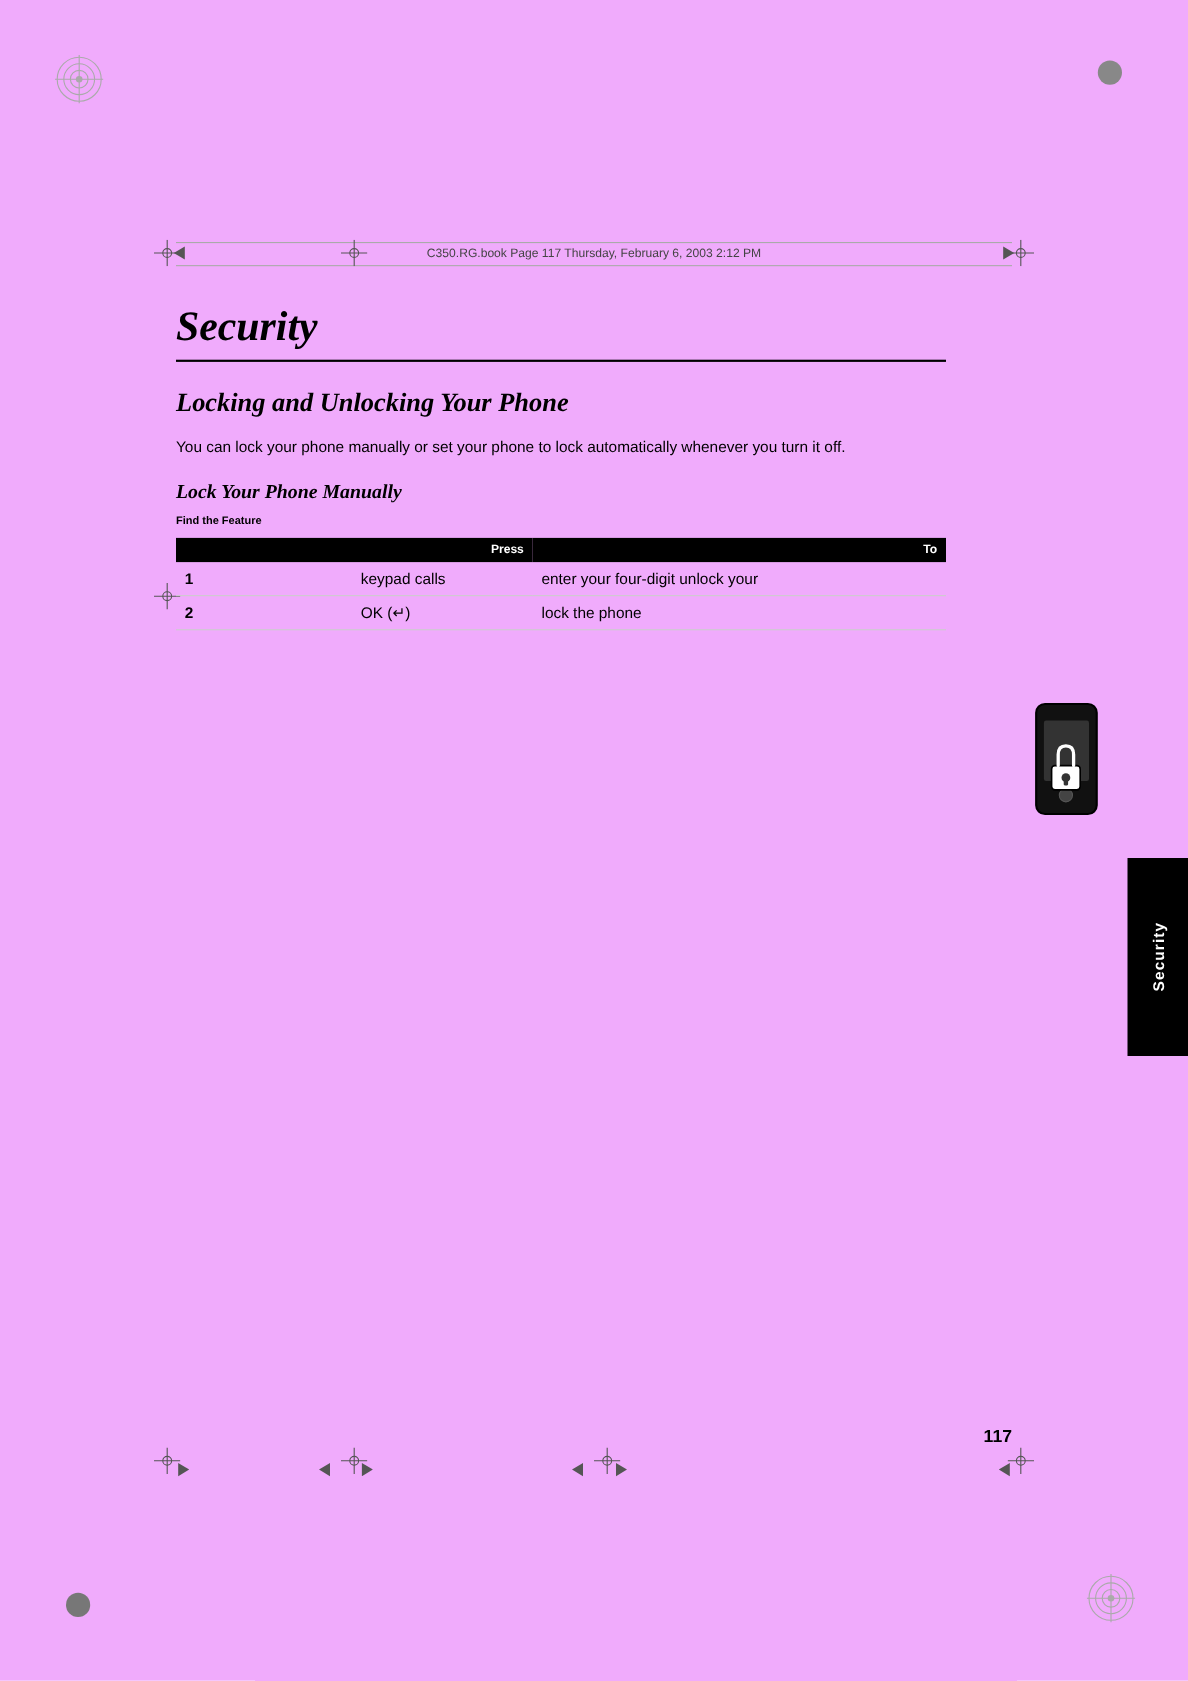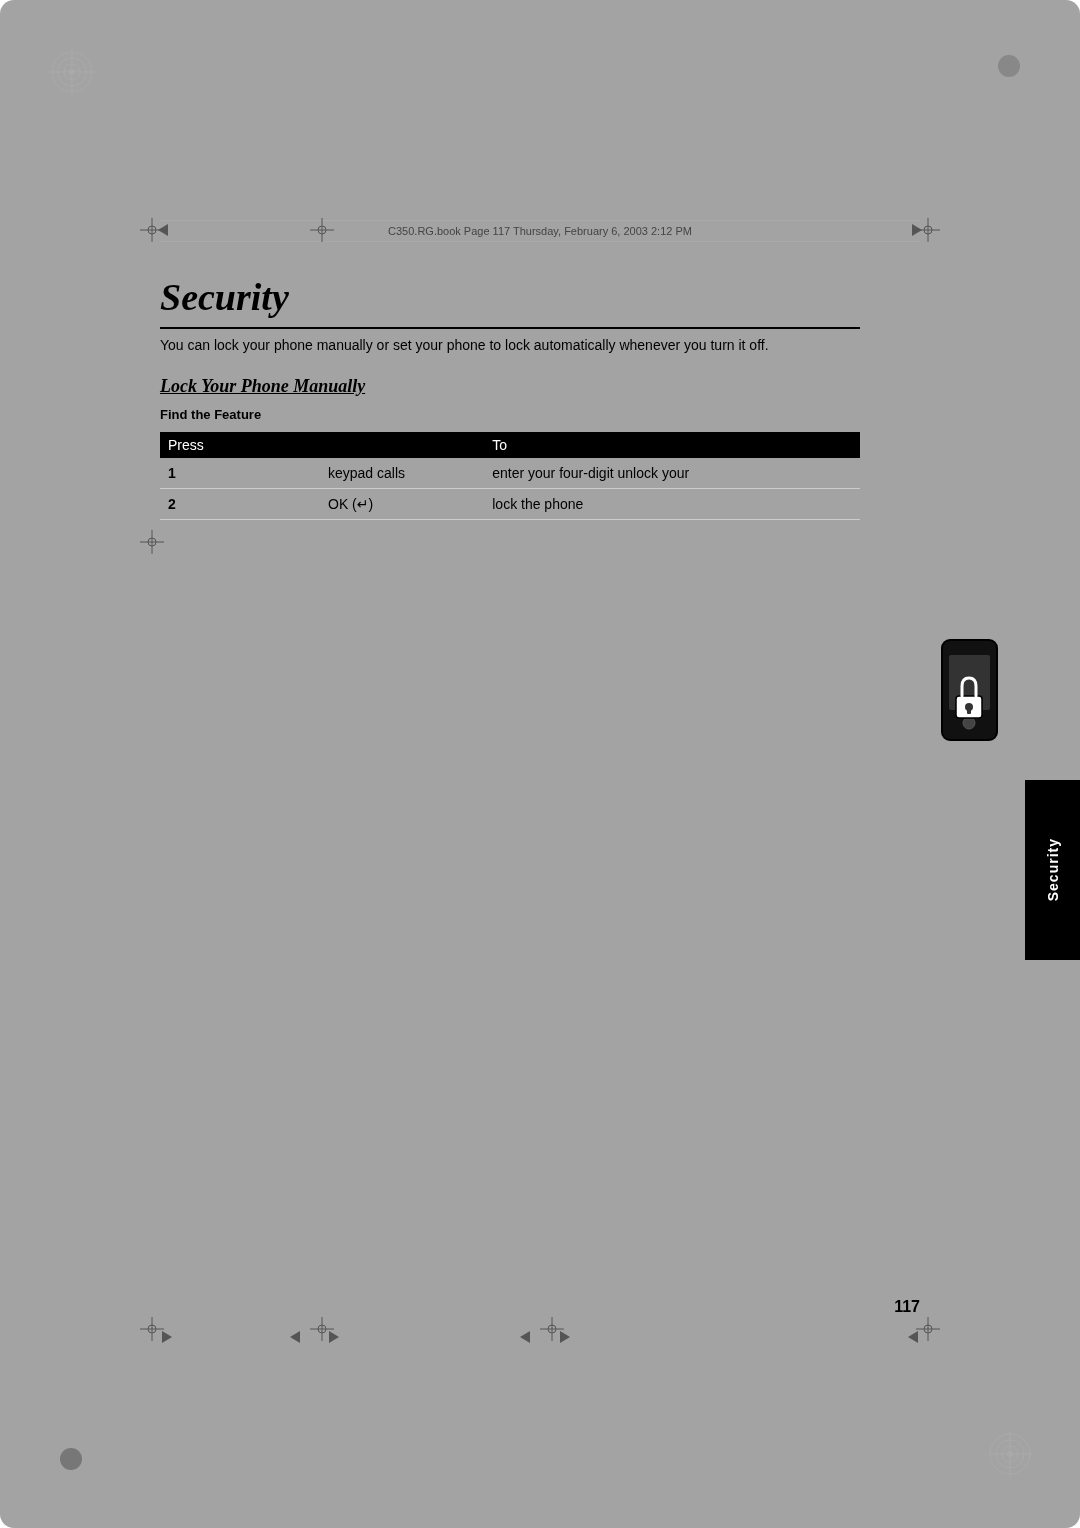--- a/index.html
+++ b/index.html
@@ -12,22 +12,21 @@
       font-size: 15px;
       color: #000000;
       position: relative;
       overflow: hidden;
     }
 
     .page {
       width: 1080px;
       height: 1528px;
       position: relative;
-      background: #a3a3a3;
-      border-radius: 14px;
+      background: #f0abfc;
     }
 
     
     .header-bar {
       position: absolute;
       top: 220px;
       left: 160px;
       right: 160px;
       height: 22px;
       border-top: 1px solid #aaa;
@@ -91,32 +90,31 @@
 
     
     .sub-heading {
       font-family: Times New Roman, serif;
       font-size: 18px;
       font-weight: bold;
       font-style: italic;
       color: #000;
       margin-top: 20px;
       margin-bottom: 10px;
-      text-decoration: underline;
     }
 
     
     .find-feature {
       display: flex;
       align-items: flex-start;
       margin-bottom: 10px;
     }
     .find-feature-label {
       font-family: Arial, sans-serif;
-      font-size: 13px;
+      font-size: 10px;
       font-weight: bold;
       min-width: 140px;
       padding-top: 0px;
     }
     .find-feature-value {
       font-family: Arial, sans-serif;
       font-size: 13px;
       line-height: 1.6;
     }
 
@@ -125,24 +123,24 @@
       width: 100%;
       border-collapse: collapse;
       margin-top: 10px;
     }
     .press-table thead tr {
       background: #000;
       color: #fff;
     }
     .press-table thead th {
       font-family: Arial, sans-serif;
-      font-size: 14px;
-      font-weight: normal;
+      font-size: 11px;
+      font-weight: bold;
       padding: 5px 8px;
-      text-align: left;
+      text-align: right;
     }
     .press-table tbody tr {
       border-bottom: 1px solid #ccc;
     }
     .press-table tbody td {
       font-family: Arial, sans-serif;
       font-size: 14px;
       padding: 7px 8px;
       vertical-align: top;
     }
@@ -243,20 +241,21 @@
     <svg width="24" height="24">
       <line x1="12" y1="0" x2="12" y2="24" stroke="#555" stroke-width="1"></line>
       <line x1="0" y1="12" x2="24" y2="12" stroke="#555" stroke-width="1"></line>
       <circle cx="12" cy="12" r="4" fill="none" stroke="#555" stroke-width="1"></circle>
     </svg>
   </div>
 
   <div class="content">
     <h1 class="chapter-title">Security</h1>
 
+    <h2 class="section-heading">Locking and Unlocking Your Phone</h2>
 
     <p class="body-para">You can lock your phone manually or set your phone to lock automatically whenever you turn it off.</p>
 
 
 
     <h3 class="sub-heading">Lock Your Phone Manually</h3>
 
     <div class="find-feature">
       <div class="find-feature-label">Find the Feature</div>
     </div>

